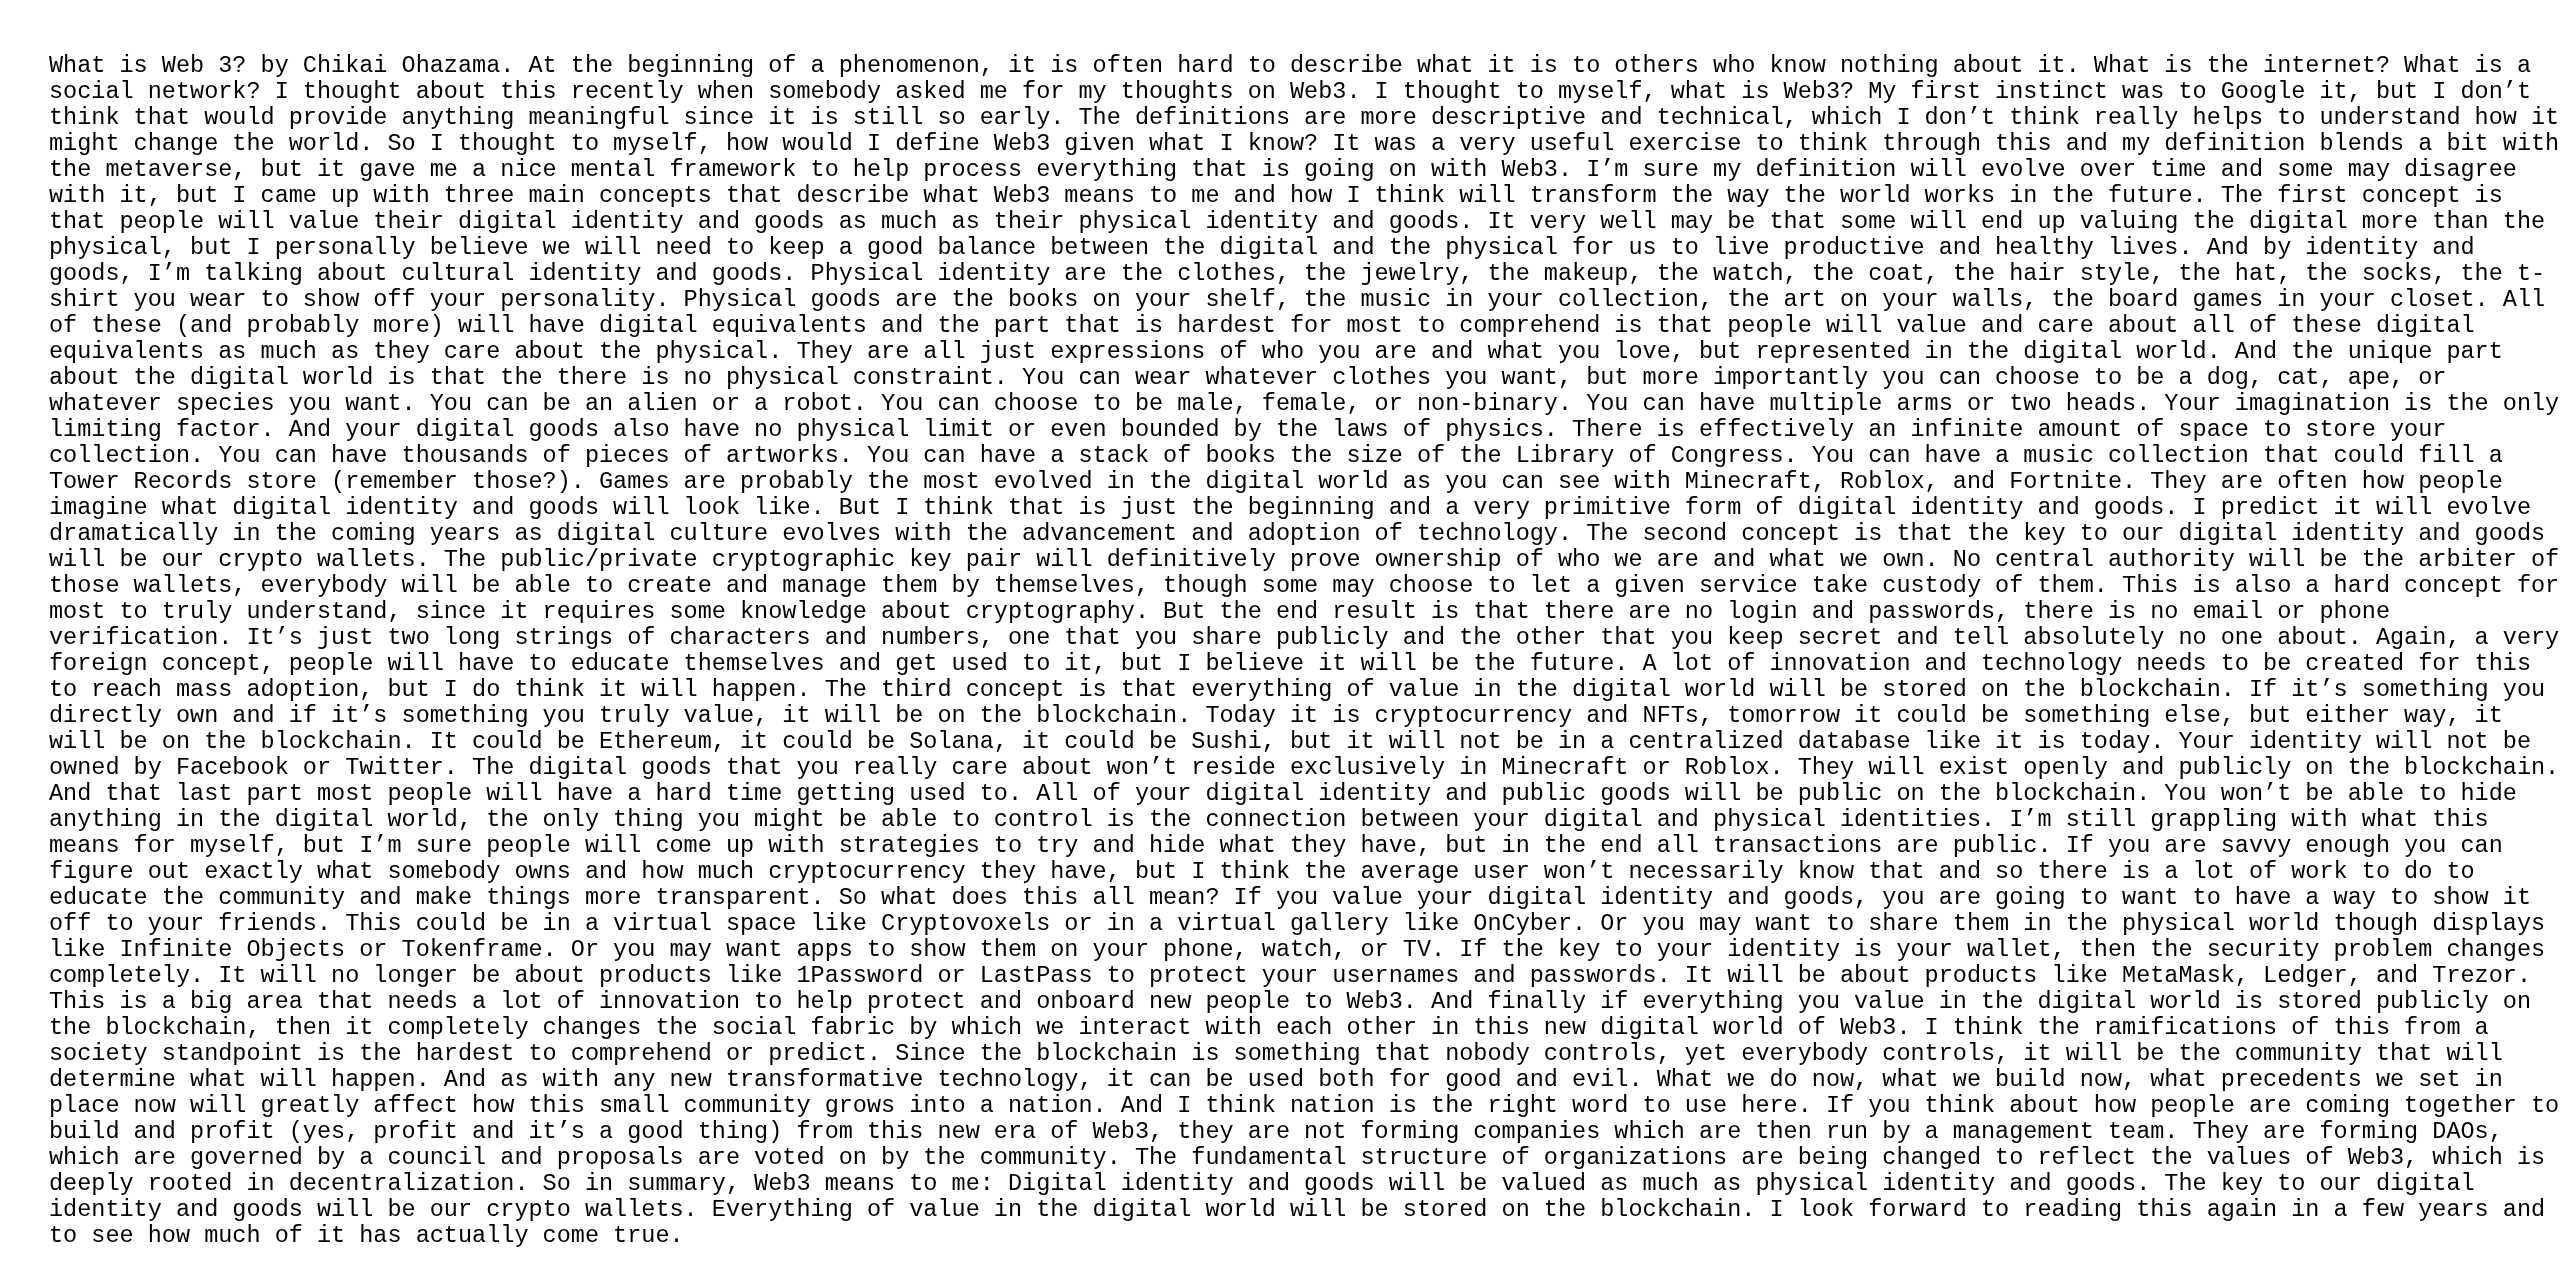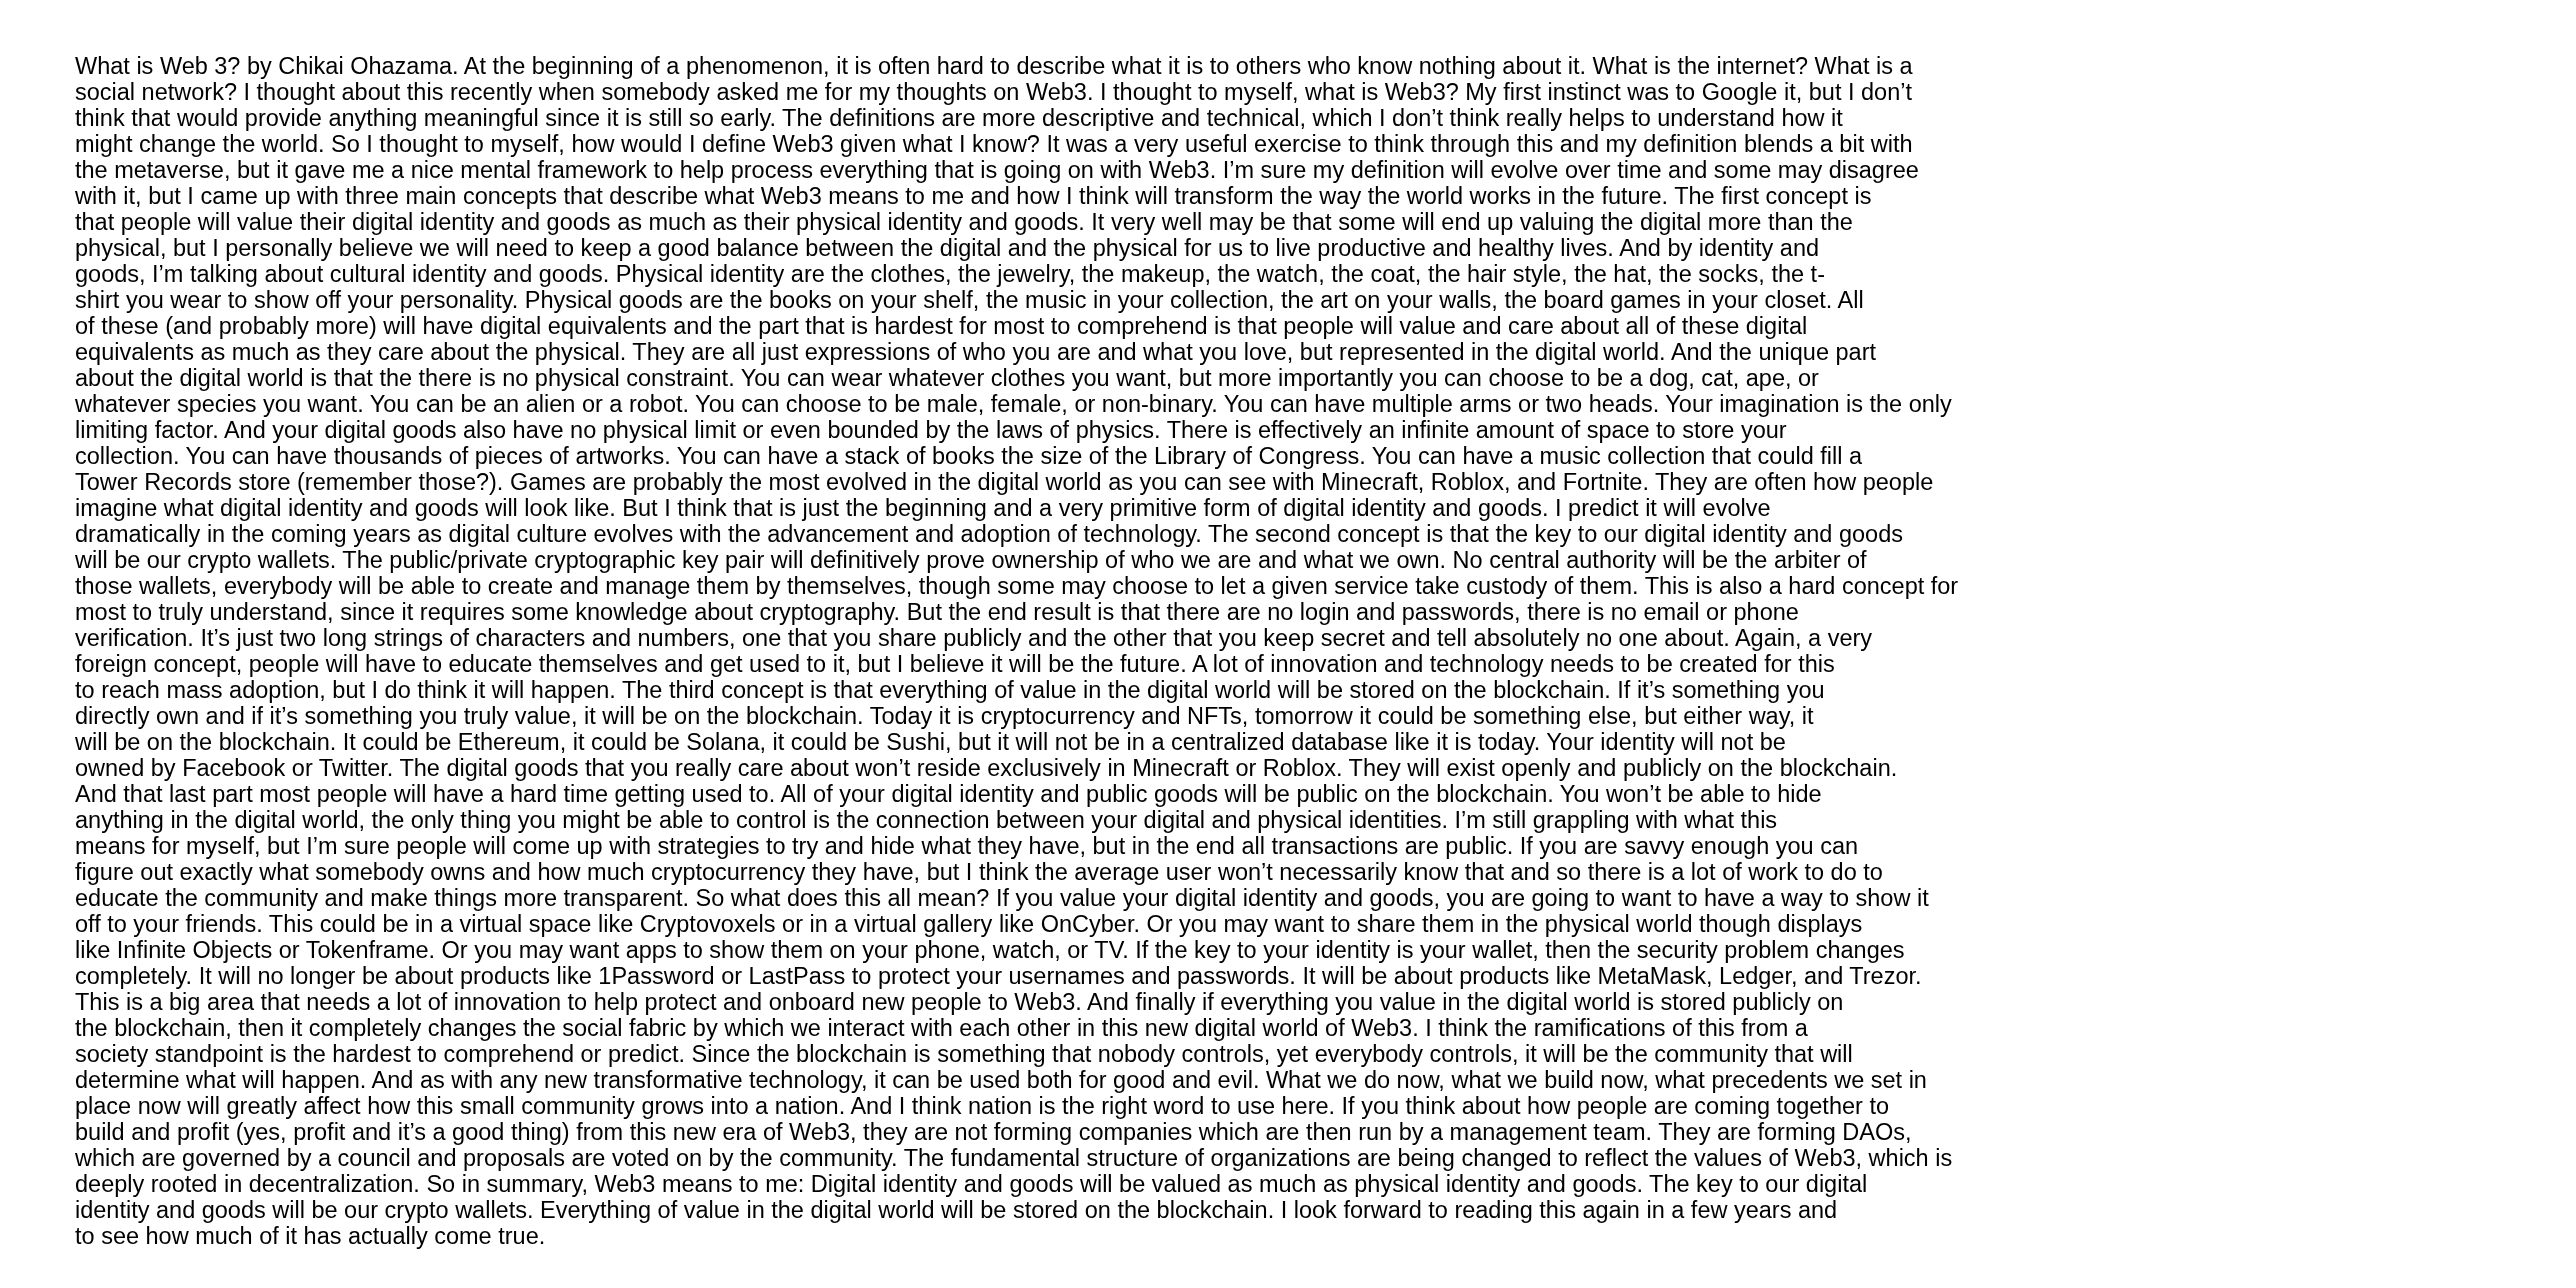--- a/index.html
+++ b/index.html
@@ -9,22 +9,22 @@
   }
   .page {
     position: relative;
     width: 2576px;
     height: 1288px;
     background: #ffffff;
     overflow: hidden;
   }
   .doc {
     margin: 0;
-    padding: 53px 0 0 75px;
-    font-family: Liberation Sans, sans-serif;
+    padding: 53px 0 0 49px;
+    font-family: Liberation Mono, monospace;
     font-size: 23.5px;
     line-height: 26px;
     letter-spacing: 0;
     color: #000000;
     white-space: pre;
   }
 </style>
 </head>
 <body>
 

